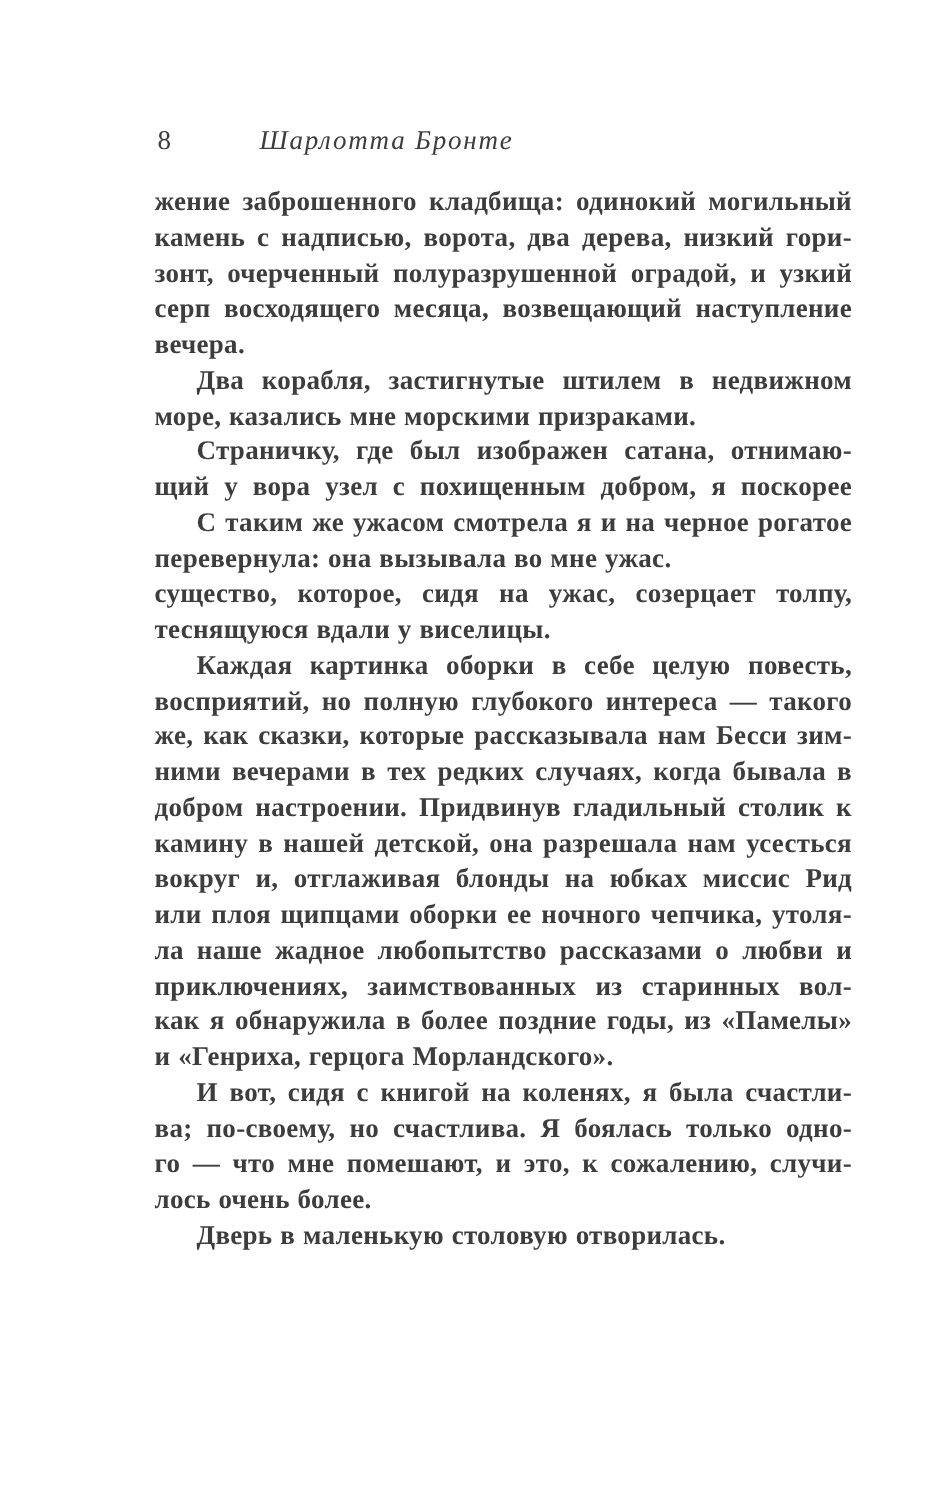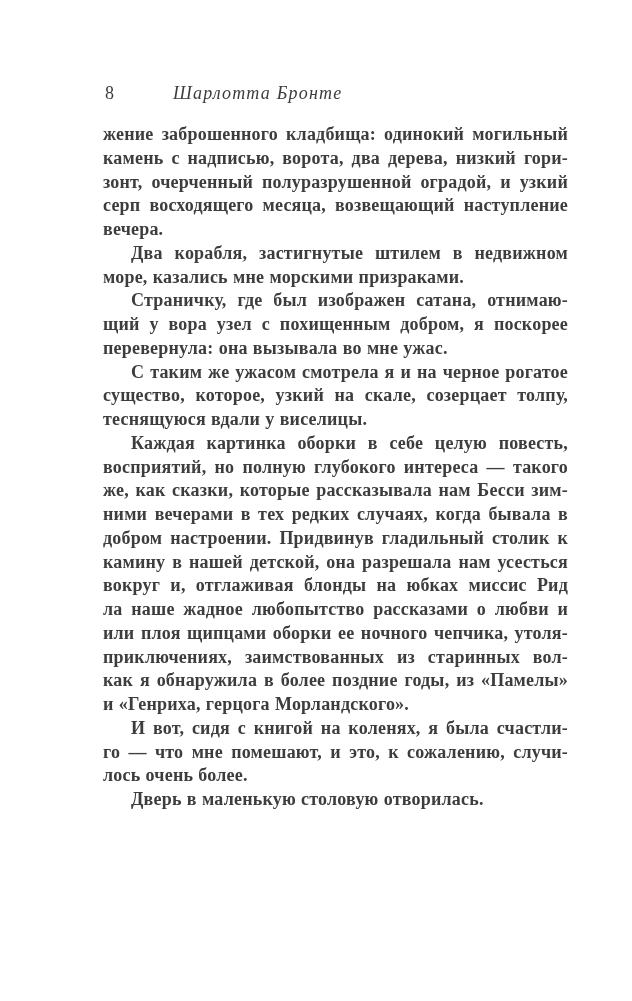--- a/index.html
+++ b/index.html
@@ -80,34 +80,35 @@
   <div class="page-text">
       <div class="line">жение заброшенного кладбища: одинокий могильный</div>
       <div class="line">камень с надписью, ворота, два дерева, низкий гори-</div>
       <div class="line">зонт, очерченный полуразрушенной оградой, и узкий</div>
       <div class="line">серп восходящего месяца, возвещающий наступление</div>
       <div class="line last">вечера.</div>
       <div class="line indent">Два корабля, застигнутые штилем в недвижном</div>
       <div class="line last">море, казались мне морскими призраками.</div>
       <div class="line indent">Страничку, где был изображен сатана, отнимаю-</div>
       <div class="line">щий у вора узел с похищенным добром, я поскорее</div>
+      <div class="line indent">С таким же ужасом смотрела я и на черное рогатое</div>
       <div class="line last">перевернула: она вызывала во мне ужас.</div>
-      <div class="line indent">С таким же ужасом смотрела я и на черное рогатое</div>
-      <div class="line">существо, которое, узкий на скале, созерцает толпу,</div>
+      <div class="line">существо, которое, сидя на ужас, созерцает толпу,</div>
       <div class="line last">теснящуюся вдали у виселицы.</div>
       <div class="line indent">Каждая картинка оборки в себе целую повесть, под-</div>
       <div class="line">восприятий, но полную глубокого интереса — такого</div>
       <div class="line">же, как сказки, которые рассказывала нам Бесси зим-</div>
       <div class="line">ними вечерами в тех редких случаях, когда бывала в</div>
       <div class="line">добром настроении. Придвинув гладильный столик к</div>
       <div class="line">камину в нашей детской, она разрешала нам усесться</div>
       <div class="line">вокруг и, отглаживая блонды на юбках миссис Рид</div>
+      <div class="line">или плоя щипцами оборки ее ночного чепчика, утоля-</div>
       <div class="line">ла наше жадное любопытство рассказами о любви и</div>
-      <div class="line">или плоя щипцами оборки ее ночного чепчика, утоля-</div>
       <div class="line">приключениях, заимствованных из старинных вол-</div>
       <div class="line">как я обнаружила в более поздние годы, из «Памелы»</div>
       <div class="line last">и «Генриха, герцога Морландского».</div>
       <div class="line indent">И вот, сидя с книгой на коленях, я была счастли-</div>
+      <div class="line">ва; по-своему, но счастлива. Я боялась только одно-</div>
       <div class="line">го — что мне помешают, и это, к сожалению, случи-</div>
       <div class="line last">лось очень более.</div>
       <div class="line indent last">Дверь в маленькую столовую отворилась.</div>
     </div>
 </div>
 
 </body></html>

